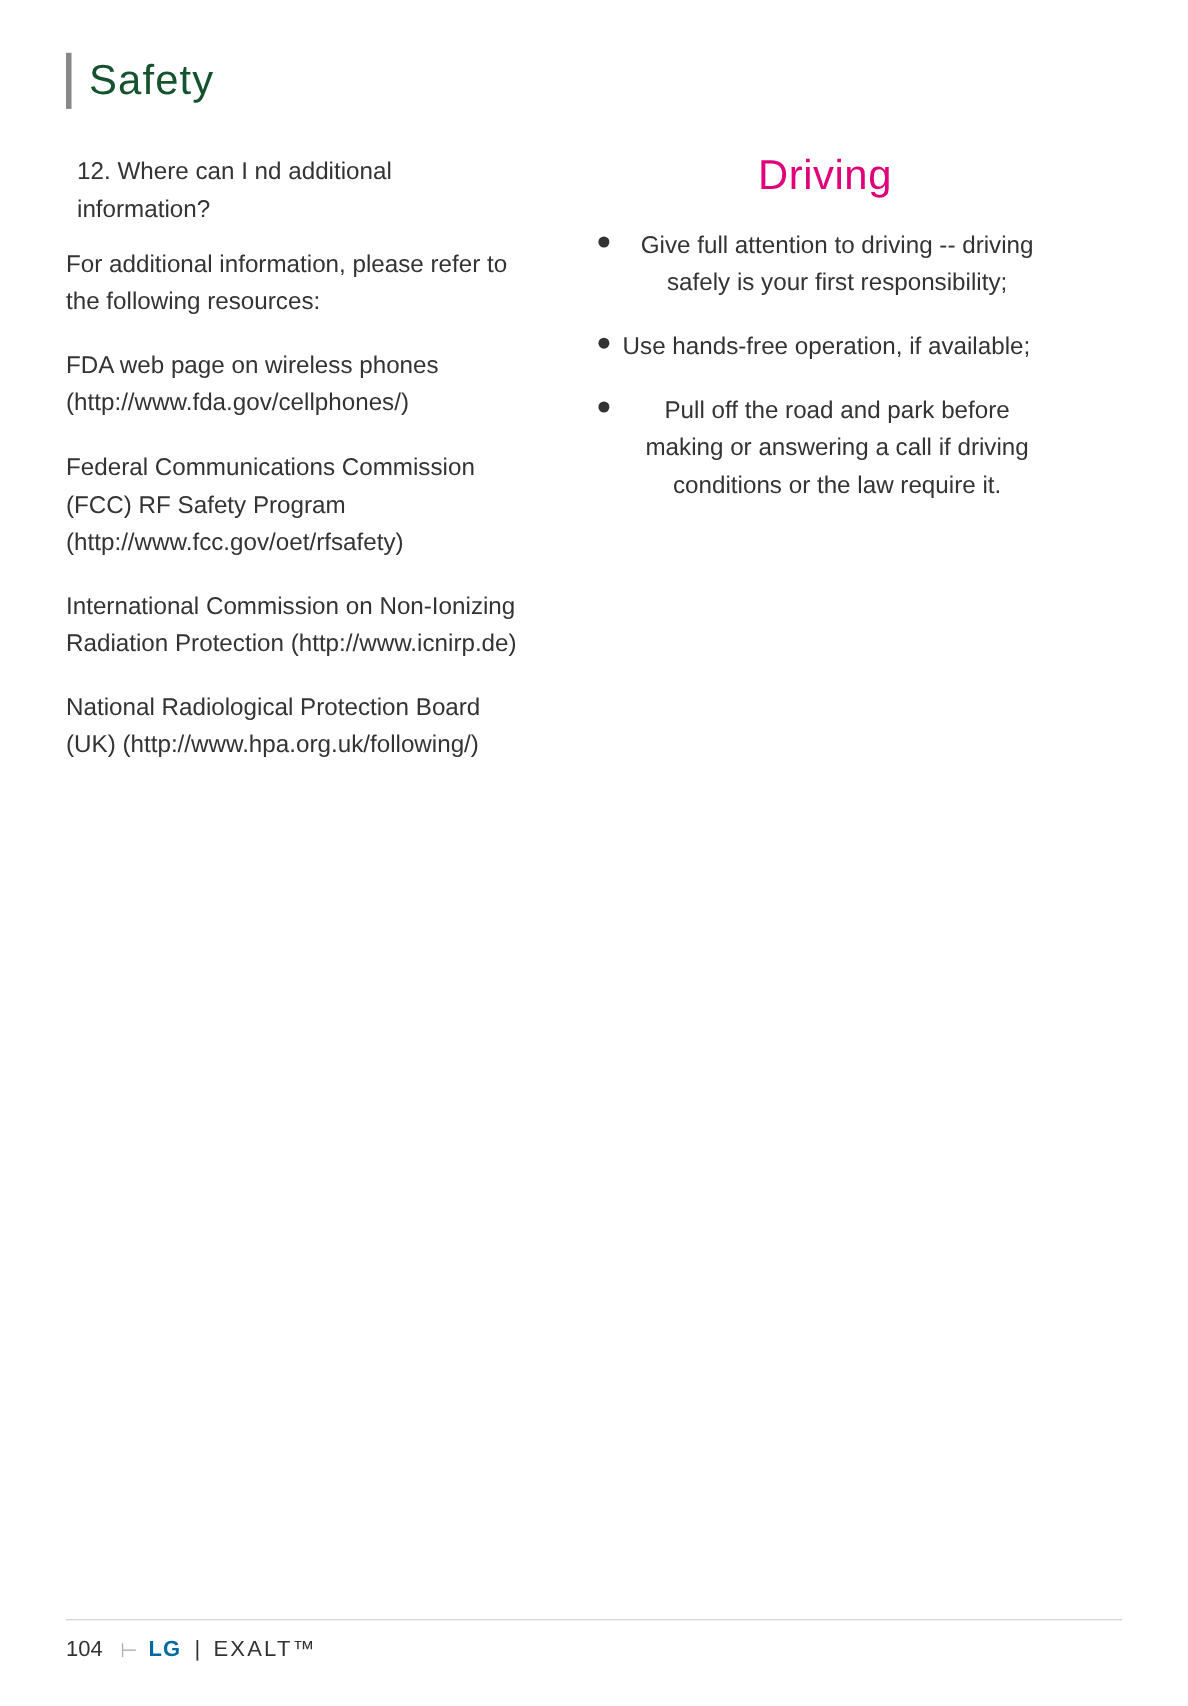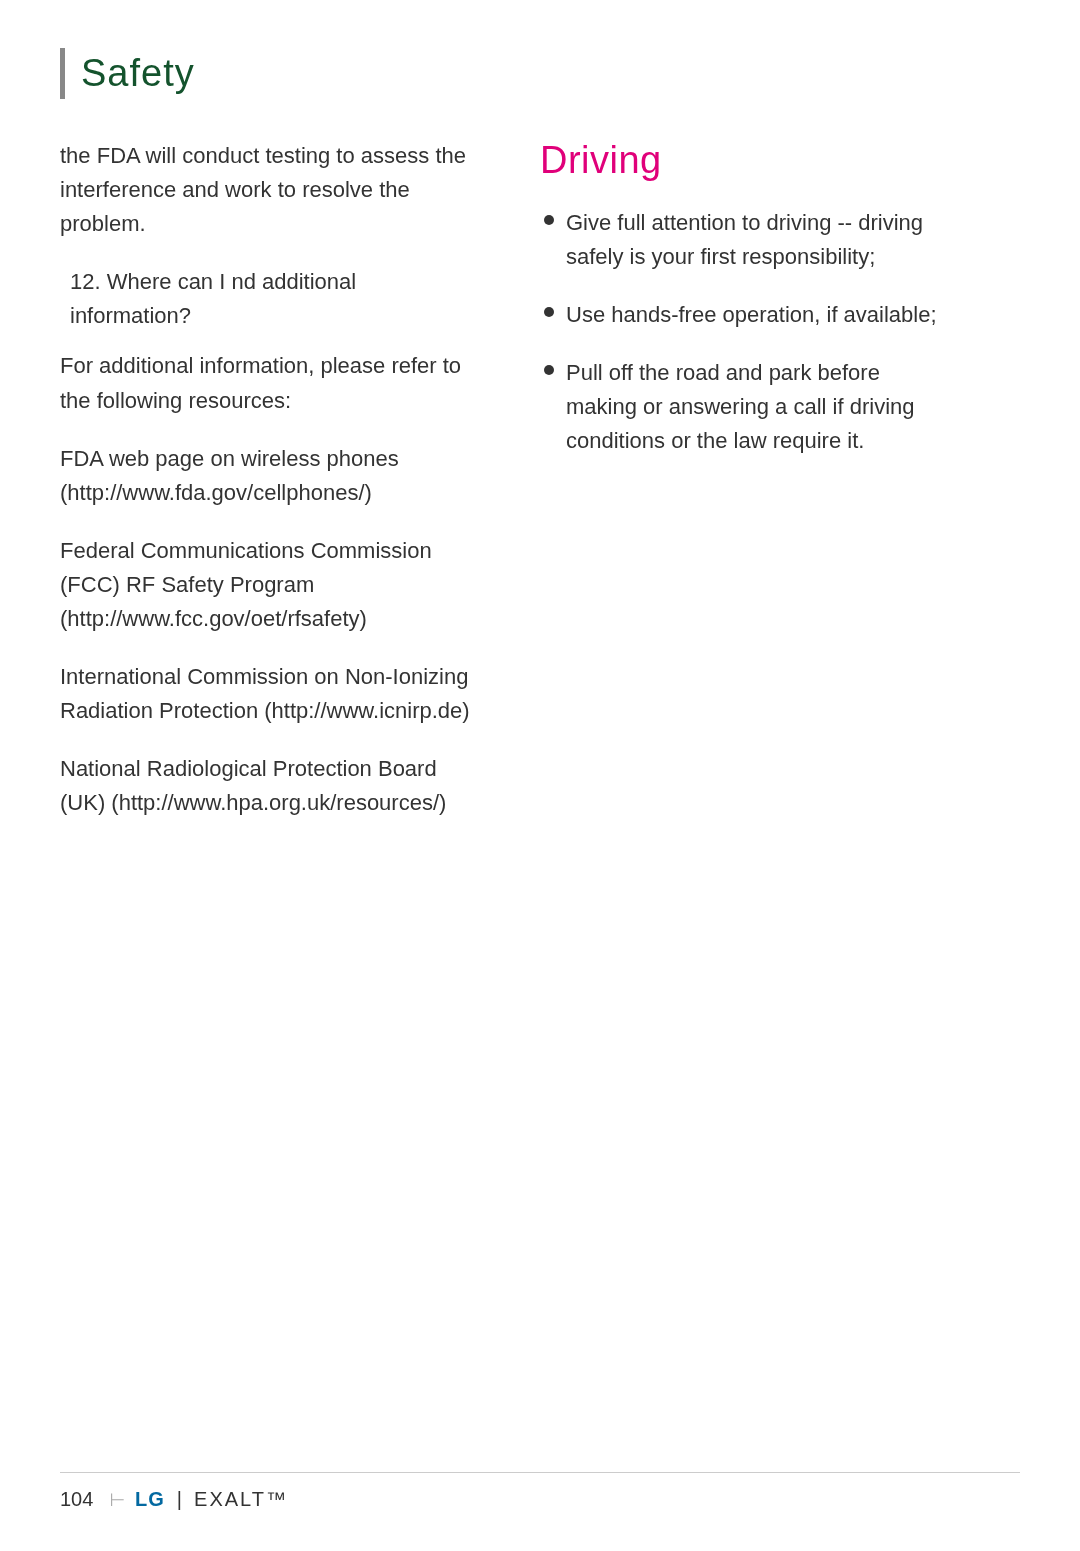--- a/index.html
+++ b/index.html
@@ -55,20 +55,21 @@
     }
 
     .left-column {
       flex: 1;
       max-width: 420px;
     }
 
     .right-column {
       flex: 1;
       max-width: 420px;
+      text-align: center;
     }
 
     
     .para {
       font-size: 22px;
       line-height: 1.55;
       color: #333;
       margin-bottom: 24px;
     }
 
@@ -173,21 +174,20 @@
 
   <div class="safety-header">
     <div class="safety-border"></div>
     <h1 class="safety-title">Safety</h1>
   </div>
 
   <div class="content-columns">
 
     <div class="left-column">
 
-      <p class="para">the FDA will conduct testing to assess the interference and work to resolve the problem.</p>
 
       <p class="question">
         <span>12.</span>
         <span>Where can I nd additional information?</span>
       </p>
 
       <p class="para">For additional information, please refer to the following resources:</p>
 
       <p class="para">
         <span>FDA web page on wireless phones (http://www.fda.gov/cellphones/)</span>
@@ -196,21 +196,21 @@
       <p class="para">
         <span>Federal Communications Commission (FCC) RF Safety Program (http://www.fcc.gov/oet/rfsafety)</span>
       </p>
 
       <p class="para">
         <span>International Commission on Non-Ionizing Radiation Protection (http://www.icnirp.de)</span>
       </p>
 
 
       <p class="para">
-        <span>National Radiological Protection Board (UK) (http://www.hpa.org.uk/resources/)</span>
+        <span>National Radiological Protection Board (UK) (http://www.hpa.org.uk/following/)</span>
       </p>
 
     </div>
 
     <div class="right-column">
 
       <h2 class="section-heading">Driving</h2>
 
 
       <ul class="bullet-list">

